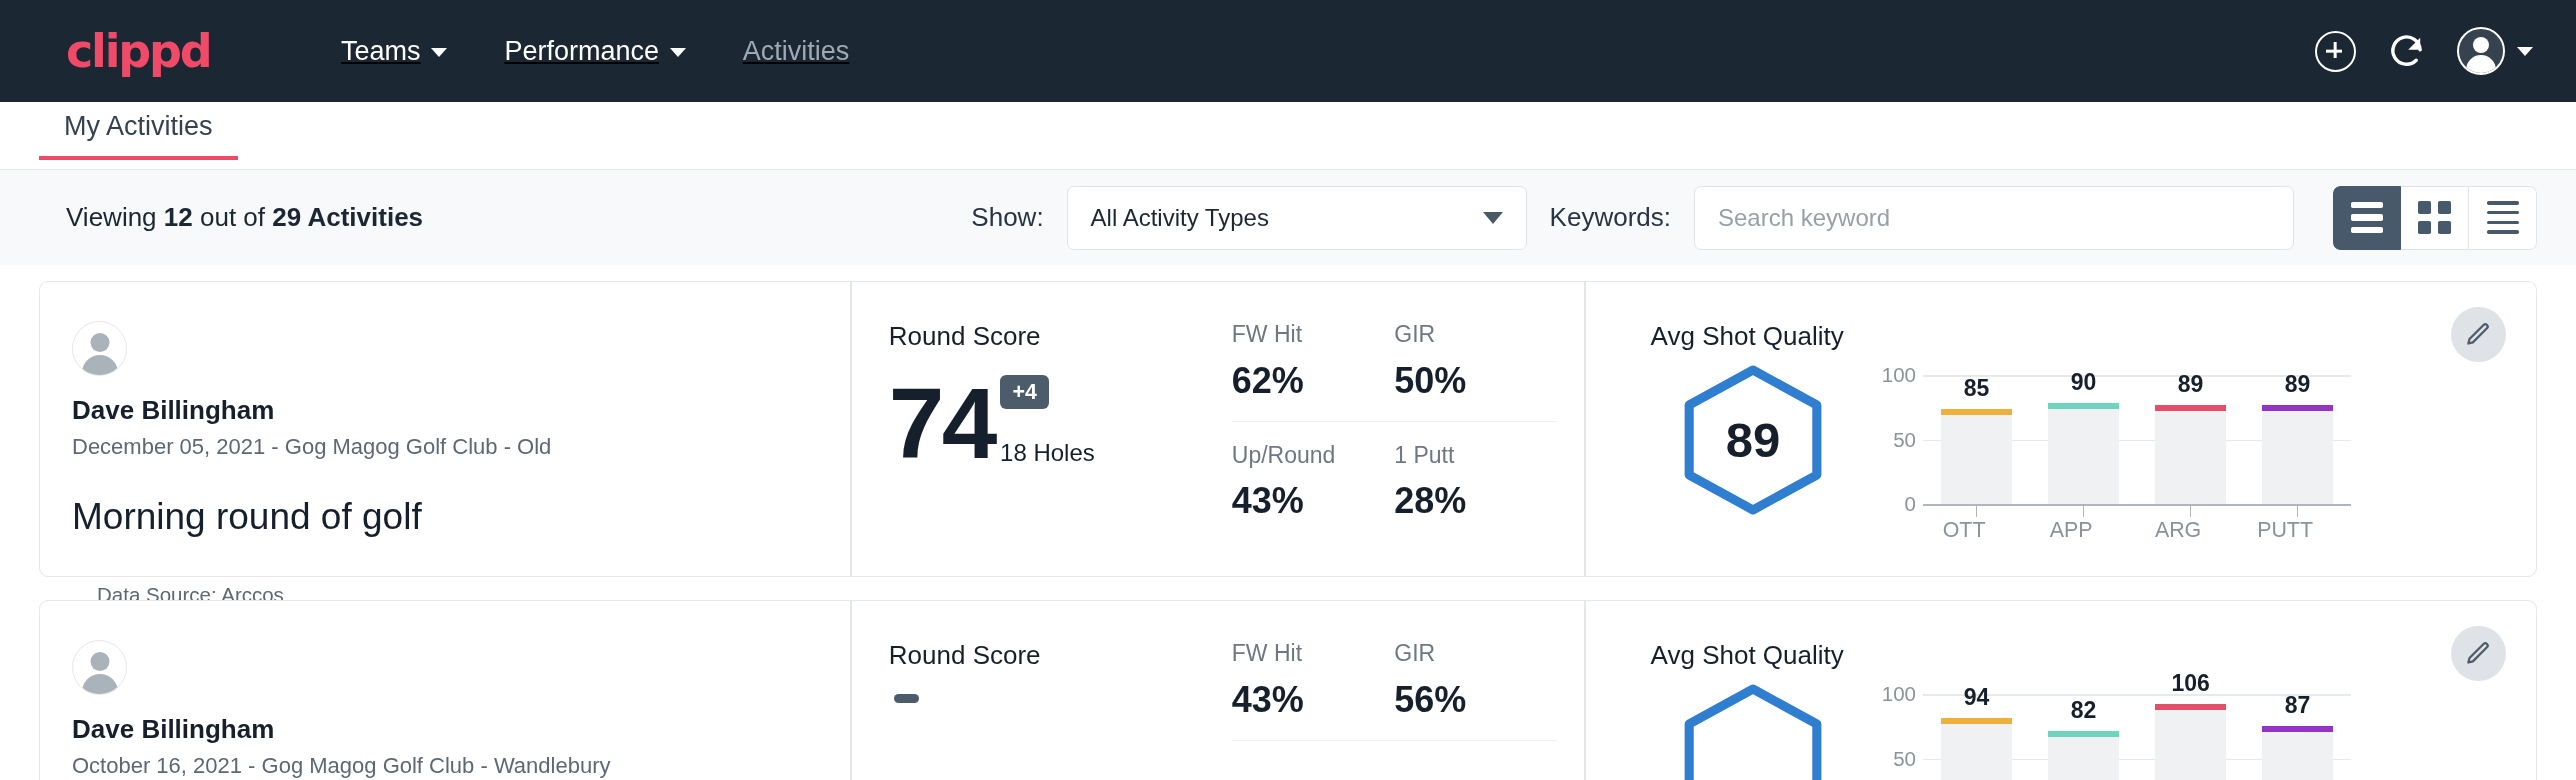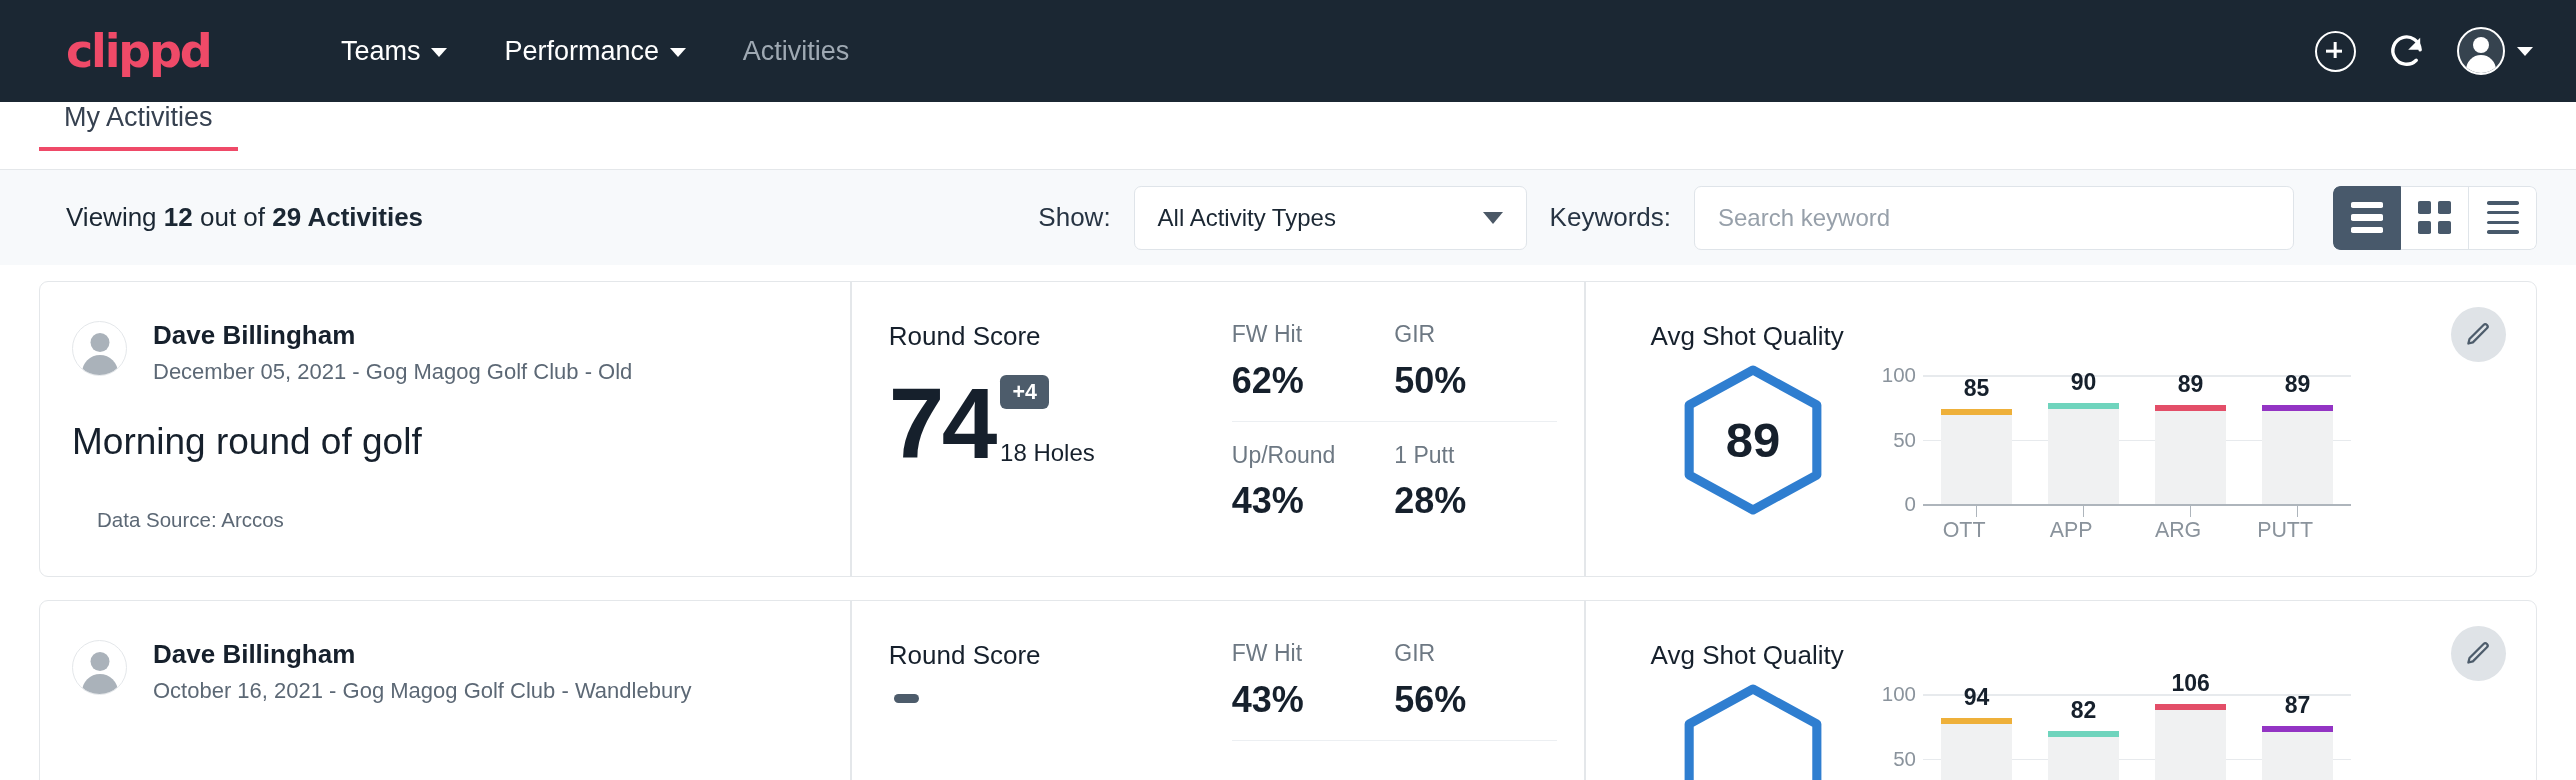--- a/index.html
+++ b/index.html
@@ -20,21 +20,21 @@
     padding: 0 43px 0 66px;
   }
   .logo {
     font-size: 46px;
     font-weight: 700;
     color: #ef4a68;
     letter-spacing: -2.2px;
     margin-right: 102px;
     font-family: "DejaVu Sans", sans-serif;
   }
-  .navlinks { display: flex; align-items: center; gap: 0px; }
+  .navlinks { display: flex; align-items: center; gap: 0px; text-decoration: underline; }
   .navitem {
     display: flex; align-items: center; gap: 10.7px;
     color: #ffffff;
     font-size: 27px;
     padding: 9px 28.6px;
     cursor: pointer;
     white-space: nowrap;
   }
   .navitem.dim { color: #9fa9b3; }
   .chev {
@@ -82,21 +82,21 @@
     border-left: 8px solid transparent;
     border-right: 8px solid transparent;
     border-top: 9.8px solid #ffffff;
   }
 
   
   .tabbar {
     height: 68px;
     background: #ffffff;
     border-bottom: 1.8px solid #e4e7ea;
-    display: flex; align-items: flex-start;
+    display: flex; align-items: center;
     padding-left: 39px;
   }
   .tab {
     font-size: 27px;
     color: #364150;
     padding: 0 25px 14.3px 25px;
     border-bottom: 4.5px solid #ef4a68;
     cursor: pointer;
     white-space: nowrap;
   }
@@ -106,21 +106,21 @@
     height: 95px;
     background: #f7f9fb;
     display: flex; align-items: center;
     padding: 0 39px 0 66px;
   }
   .viewing { font-size: 26px; color: #1b2733; white-space: nowrap; }
   .viewing b { font-weight: 700; }
   .filter-right { margin-left: auto; display: flex; align-items: center; gap: 23px; }
   .lbl { font-size: 26px; color: #273443; white-space: nowrap; }
   .select {
-    width: 393px; height: 64px;
+    width: 460px; height: 64px;
     background: #ffffff;
     border: 1.8px solid #dfe4e9;
     border-radius: 7.1px;
     display: flex; align-items: center;
     padding: 0 23px;
     font-size: 24px; color: #1b2733;
     cursor: pointer;
   }
   .select .sel-chev {
     margin-left: auto;
@@ -166,21 +166,21 @@
     border-radius: 9px;
     background: #ffffff;
     display: flex;
     height: 296px;
     position: relative;
     margin-bottom: 23px;
   }
 
   
   .col-id { width: 810px; padding: 39px 36px 0 32px; position: relative; }
-  .idrow { display: flex; align-items: flex-start; gap: 26px; }
+  .idrow { display: flex; align-items: flex-start; gap: 20px; flex-direction: column; }
   .av2 {
     width: 55px; height: 55px; border-radius: 50%;
     border: 1.8px solid #e4e7ea; background: #ffffff;
     position: relative; overflow: hidden; flex: none;
   }
   .av2 .h { position: absolute; width: 19px; height: 19px; border-radius: 50%; background: #aab2ba; left: 50%; top: 10.7px; transform: translateX(-50%); }
   .av2 .b { position: absolute; width: 36px; height: 21.4px; border-radius: 18px 18px 0 0; background: #aab2ba; left: 50%; bottom: -0.9px; transform: translateX(-50%); }
   .pname { font-size: 26px; font-weight: 700; color: #16202c; line-height: 1.15; }
   .pmeta { font-size: 22px; color: #5c6875; margin-top: 8px; white-space: nowrap; }
   .ptitle { font-size: 37px; color: #16202c; margin-top: 36px; white-space: nowrap; }

